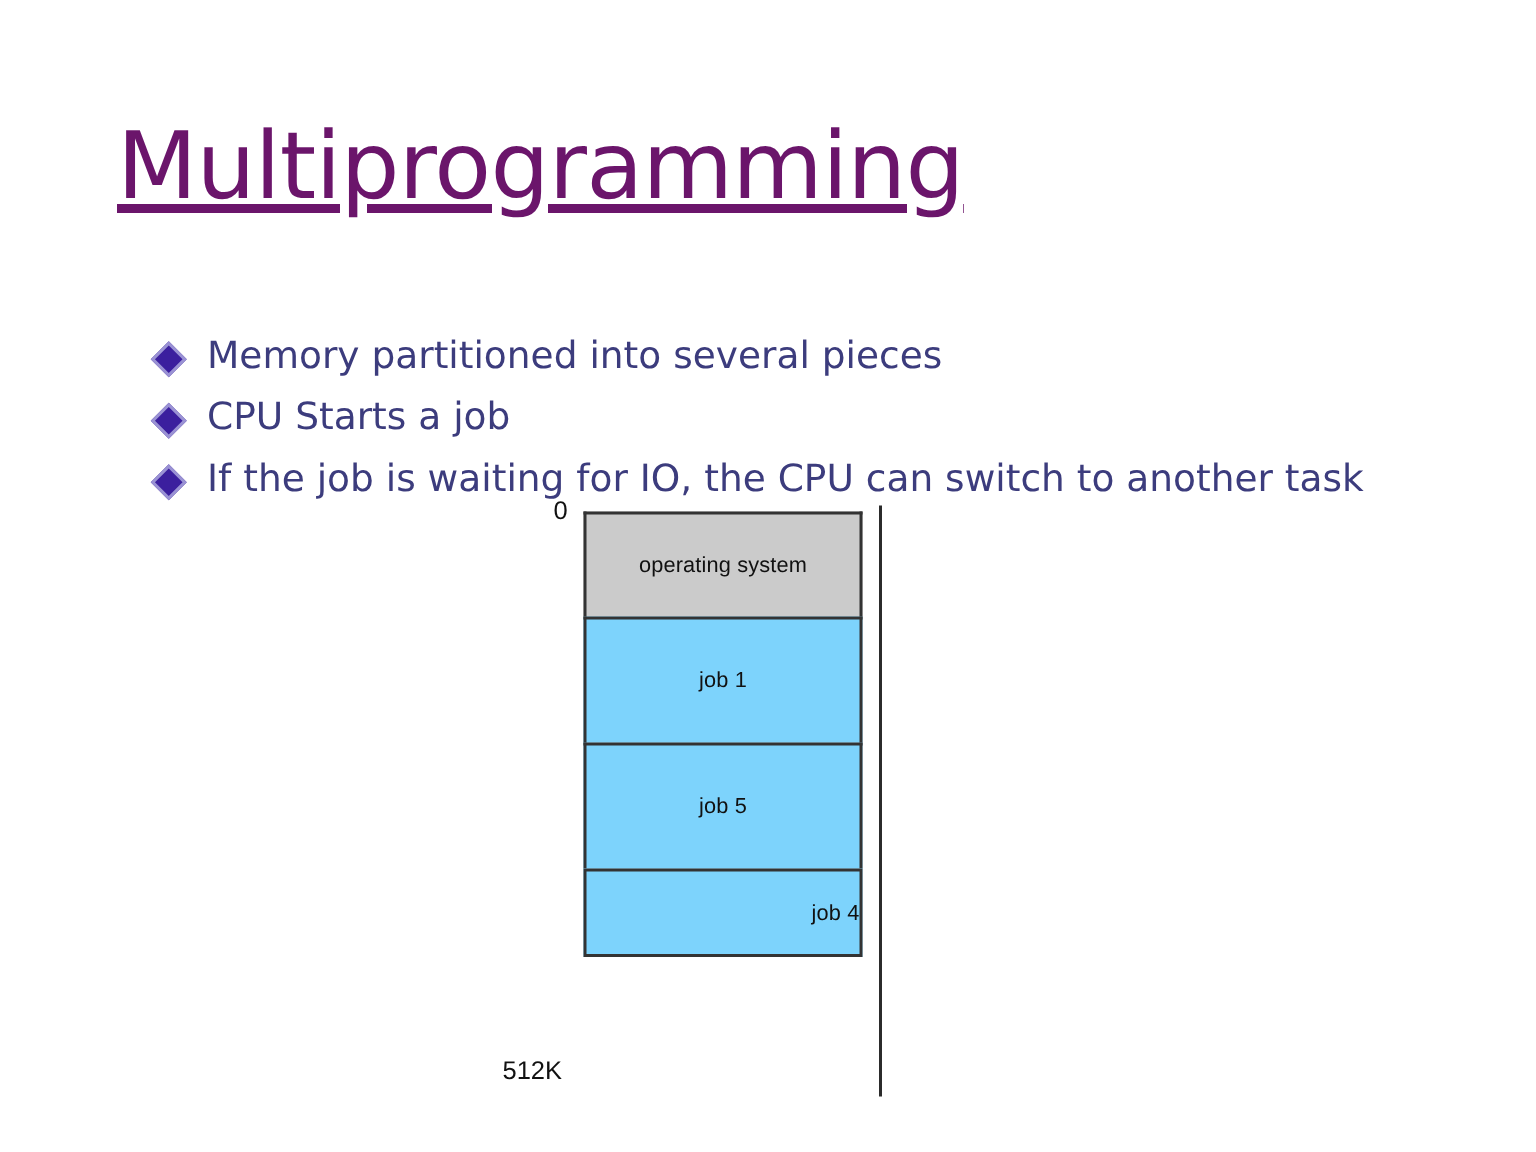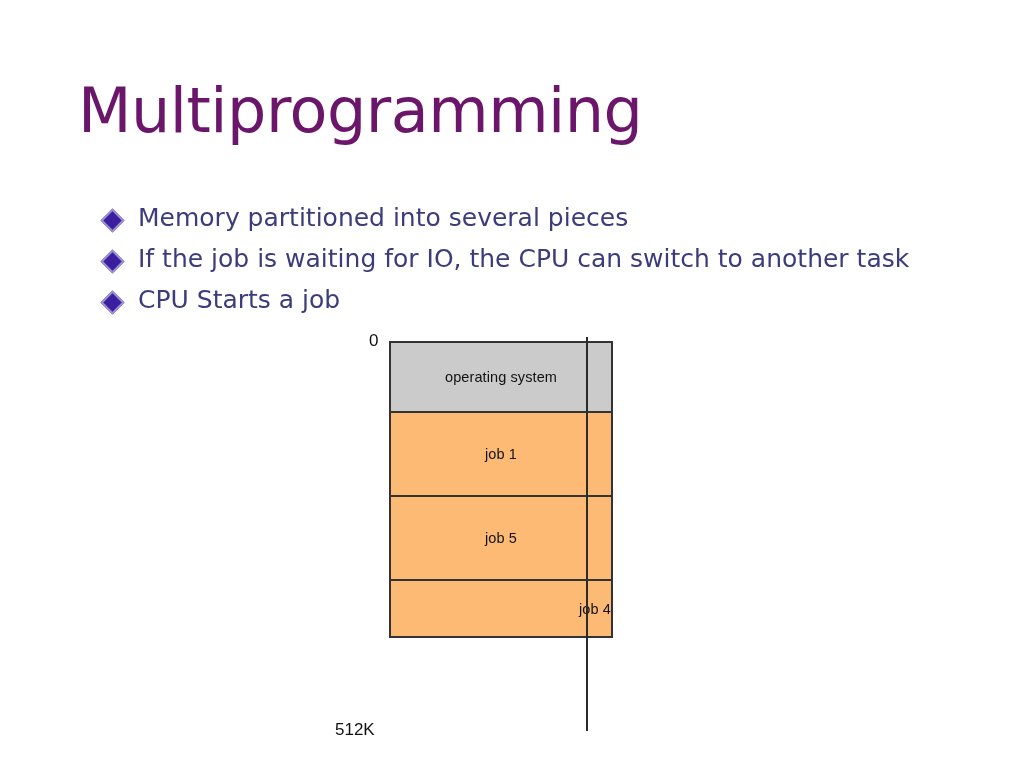--- a/index.html
+++ b/index.html
@@ -21,27 +21,28 @@
     position: absolute;
     left: 78px;
     top: 78px;
     font-family: "DejaVu Sans", sans-serif;
     font-size: 62px;
     font-weight: 400;
     letter-spacing: -0.5px;
     color: #6b156b;
     white-space: nowrap;
     line-height: 1.05;
+    text-decoration: underline;
   }
 
   
   #bullet-list {
     position: absolute;
     left: 104px;
-    top: 202px;
+    top: 221px;
     width: 880px;
   }
   .bullet-row {
     display: flex;
     align-items: flex-start;
     height: 41px;
   }
   .bullet-marker {
     width: 34px;
     flex: 0 0 34px;
@@ -66,26 +67,26 @@
     color: #3c3c7d;
     line-height: 32px;
     white-space: nowrap;
   }
 
   
   #memory-diagram {
     position: absolute;
     left: 389px;
     top: 341px;
-    width: 224px;
+    width: 186px;
   }
   .mem-block {
     border: 2px solid #333333;
     border-bottom-width: 0;
-    background: #fdba74;
+    background: #7dd3fc;
     display: flex;
     align-items: center;
     justify-content: center;
     box-sizing: border-box;
     font-family: "Liberation Sans", sans-serif;
     font-size: 14.5px;
     color: #111111;
   }
   .mem-block.os {
     background: #cbcbcb;
@@ -121,49 +122,48 @@
     color: #111111;
     white-space: nowrap;
   }
   #addr-top {
     left: 369px;
     top: 331px;
   }
   #addr-bottom {
     left: 335px;
     top: 704px;
-    margin-top: 16px;
   }
 </style>
 </head>
 <body>
 
 <div id="slide-title">Multiprogramming</div>
 
 <div id="bullet-list">
 
   <div class="bullet-row">
     <span class="bullet-marker">
       <span class="diamond"></span>
     </span>
     <span class="bullet-text">Memory partitioned into several pieces</span>
   </div>
 
   <div class="bullet-row">
     <span class="bullet-marker">
       <span class="diamond"></span>
     </span>
-    <span class="bullet-text">If the job is waiting for IO, the CPU can switch to another task</span>
+    <span class="bullet-text">CPU Starts a job</span>
   </div>
 
   <div class="bullet-row">
     <span class="bullet-marker">
       <span class="diamond"></span>
     </span>
-    <span class="bullet-text">CPU Starts a job</span>
+    <span class="bullet-text">If the job is waiting for IO, the CPU can switch to another task</span>
   </div>
 
 </div>
 
 <div id="memory-diagram">
 
   <div class="mem-block os">
     <span class="mem-label">operating system</span>
   </div>
 

